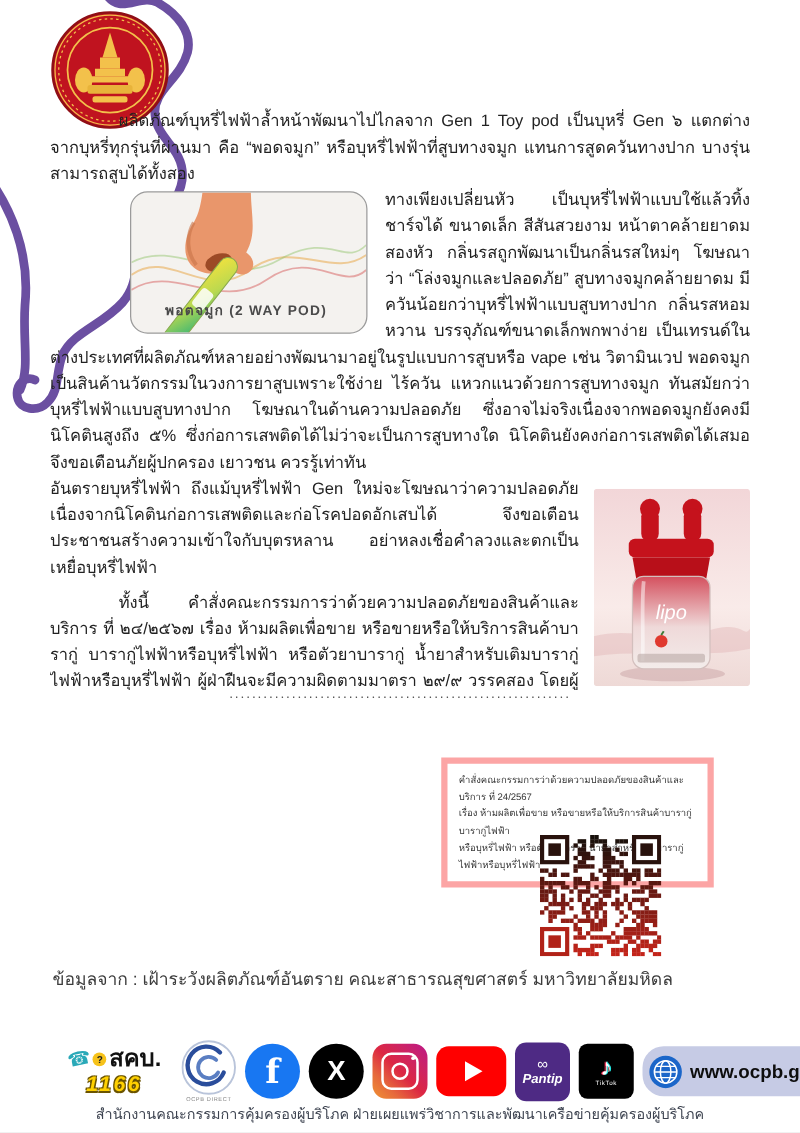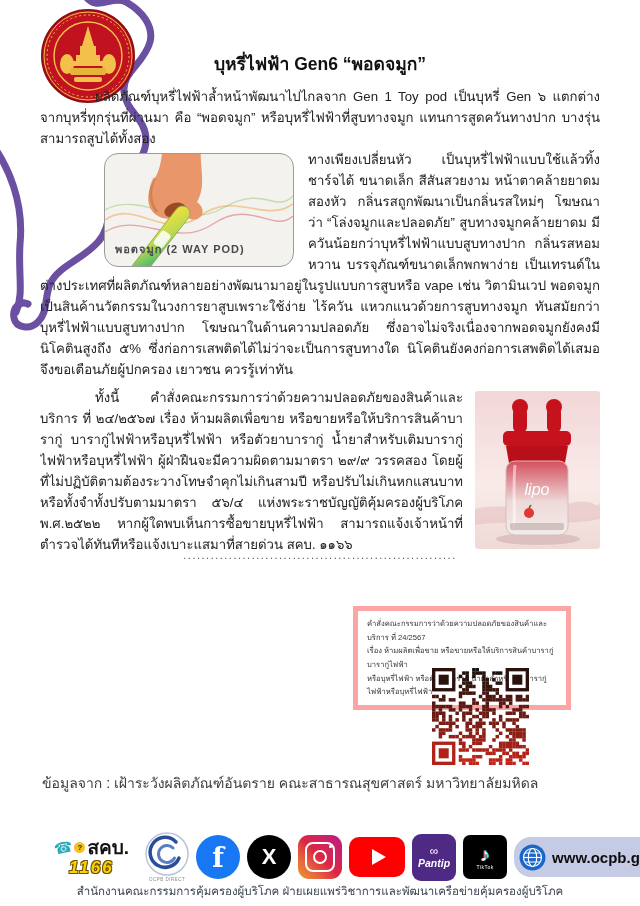--- a/index.html
+++ b/index.html
@@ -14,21 +14,21 @@
          font-size:17.5px;font-weight:bold;color:#111;}
   
   .article{position:absolute;left:40px;top:86px;width:560px;height:466px;overflow:hidden;
            font-size:13.2px;line-height:21px;text-align:justify;color:#222;}
   .article .p{margin:0;}
   .article .p.indent{text-indent:55px;}
   .article .p.p2{margin-top:7px;}
   .fig-nose{float:left;width:188px;height:112px;margin:4px 14px 6px 64px;position:relative;
             border:1.5px solid #9b9b9b;border-radius:14px;overflow:hidden;background:#f4f2ef;}
   .fig-nose svg{position:absolute;left:0;top:0;}
-  .nose-caption{position:absolute;left:10px;bottom:6px;font-size:11px;font-weight:bold;
+  .nose-caption{position:absolute;left:27px;bottom:6px;font-size:11px;font-weight:bold;
                 color:#4a4a4a;letter-spacing:1px;}
   .fig-pod{float:right;width:125px;height:158px;margin:11px 0 6px 12px;border-radius:3px;
            overflow:hidden;}
   
   .dots{position:absolute;top:549px;left:0;right:0;text-align:center;color:#555;
         font-size:11px;letter-spacing:1.5px;}
   .notice{position:absolute;left:353px;top:606px;width:218px;box-sizing:border-box;
           border:5px solid #fca5a5;padding:6px 9px;font-size:7.6px;line-height:1.8;color:#333;}
   .qr{position:absolute;left:432px;top:668px;width:97px;height:97px;}
   .source{position:absolute;left:42px;top:772px;font-size:14px;color:#3c3c3c;}
@@ -97,21 +97,20 @@
     <rect x="40" y="38" width="16" height="9" fill="#f3c14b"></rect>
     <rect x="36" y="47" width="24" height="6" fill="#f3c14b"></rect>
     <rect x="31" y="53" width="34" height="5" fill="#f3c14b"></rect>
     <ellipse cx="27" cy="56" rx="7" ry="10" fill="#f3c14b"></ellipse>
     <ellipse cx="69" cy="56" rx="7" ry="10" fill="#f3c14b"></ellipse>
     <rect x="30" y="60" width="36" height="7" rx="2" fill="#e8b33a"></rect>
     <rect x="34" y="69" width="28" height="5" rx="2" fill="#f3c14b"></rect>
   </svg>
 
 
-  <div class="title">บุหรี่ไฟฟ้า Gen6 “พอดจมูก”</div>
 
   <div class="article">
     <p class="p indent">ผลิตภัณฑ์บุหรี่ไฟฟ้าล้ำหน้าพัฒนาไปไกลจาก Gen 1 Toy pod เป็นบุหรี่ Gen ๖ แตกต่างจากบุหรี่ทุกรุ่นที่ผ่านมา คือ “พอดจมูก” หรือบุหรี่ไฟฟ้าที่สูบทางจมูก แทนการสูดควันทางปาก บางรุ่นสามารถสูบได้ทั้งสอง</p>
 
     <div class="fig-nose">
       <svg width="188" height="112" viewBox="0 0 188 112" xmlns="http://www.w3.org/2000/svg">
         <defs>
           <linearGradient id="podg" x1="0" y1="0" x2="0.4" y2="1">
             <stop offset="0%" stop-color="#f2e23e"></stop>
             <stop offset="55%" stop-color="#bcd94f"></stop>
@@ -160,20 +159,21 @@
         <path d="M31,55 L93,55 L90,72 L34,72 Z" fill="#b80f19"></path>
         <rect x="31" y="70" width="62" height="74" rx="9" fill="url(#bodyg)" stroke="#d3bfbd" stroke-width="1"></rect>
         <path d="M40,74 C38,92 40,118 39,138" stroke="#ffffff" stroke-width="3" opacity="0.5" fill="none"></path>
         <text x="62" y="104" text-anchor="middle" font-size="16" font-style="italic" fill="#ffffff" font-family="Liberation Sans, sans-serif">lipo</text>
         <circle cx="54" cy="122" r="5" fill="#e0392f"></circle>
         <path d="M54,117 l2,-3" stroke="#3f7d37" stroke-width="1.6"></path>
         <rect x="35" y="132" width="54" height="7" rx="2" fill="#b9a8a5" opacity="0.6"></rect>
       </svg>
     </div>
 
+    <p class="p">อันตรายบุหรี่ไฟฟ้า ถึงแม้บุหรี่ไฟฟ้า Gen ใหม่จะโฆษณาว่าความปลอดภัย เนื่องจากนิโคตินก่อการเสพติดและก่อโรคปอดอักเสบได้ จึงขอเตือนประชาชนสร้างความเข้าใจกับบุตรหลาน อย่าหลงเชื่อคำลวงและตกเป็นเหยื่อบุหรี่ไฟฟ้า</p>
     <p class="p indent p2">ทั้งนี้ คำสั่งคณะกรรมการว่าด้วยความปลอดภัยของสินค้าและบริการ ที่ ๒๔/๒๕๖๗ เรื่อง ห้ามผลิตเพื่อขาย หรือขายหรือให้บริการสินค้าบารากู่ บารากู่ไฟฟ้าหรือบุหรี่ไฟฟ้า หรือตัวยาบารากู่ น้ำยาสำหรับเติมบารากู่ไฟฟ้าหรือบุหรี่ไฟฟ้า ผู้ฝ่าฝืนจะมีความผิดตามมาตรา ๒๙/๙ วรรคสอง โดยผู้ที่ไม่ปฏิบัติตามต้องระวางโทษจำคุกไม่เกินสามปี หรือปรับไม่เกินหกแสนบาท หรือทั้งจำทั้งปรับตามมาตรา ๕๖/๔ แห่งพระราชบัญญัติคุ้มครองผู้บริโภค พ.ศ.๒๕๒๒ หากผู้ใดพบเห็นการซื้อขายบุหรี่ไฟฟ้า สามารถแจ้งเจ้าหน้าที่ตำรวจได้ทันทีหรือแจ้งเบาะแสมาที่สายด่วน สคบ. ๑๑๖๖</p>
   </div>
 
   <div class="dots">............................................................</div>
 
   <div class="notice">
     <div>คำสั่งคณะกรรมการว่าด้วยความปลอดภัยของสินค้าและบริการ ที่ 24/2567</div>
     <div>เรื่อง ห้ามผลิตเพื่อขาย หรือขายหรือให้บริการสินค้าบารากู่ บารากู่ไฟฟ้า</div>
     <div>หรือบุหรี่ไฟฟ้า หรือตัวยาบารากู่ น้ำยาสำหรับเติมบารากู่ไฟฟ้าหรือบุหรี่ไฟฟ้า</div>
   </div>

